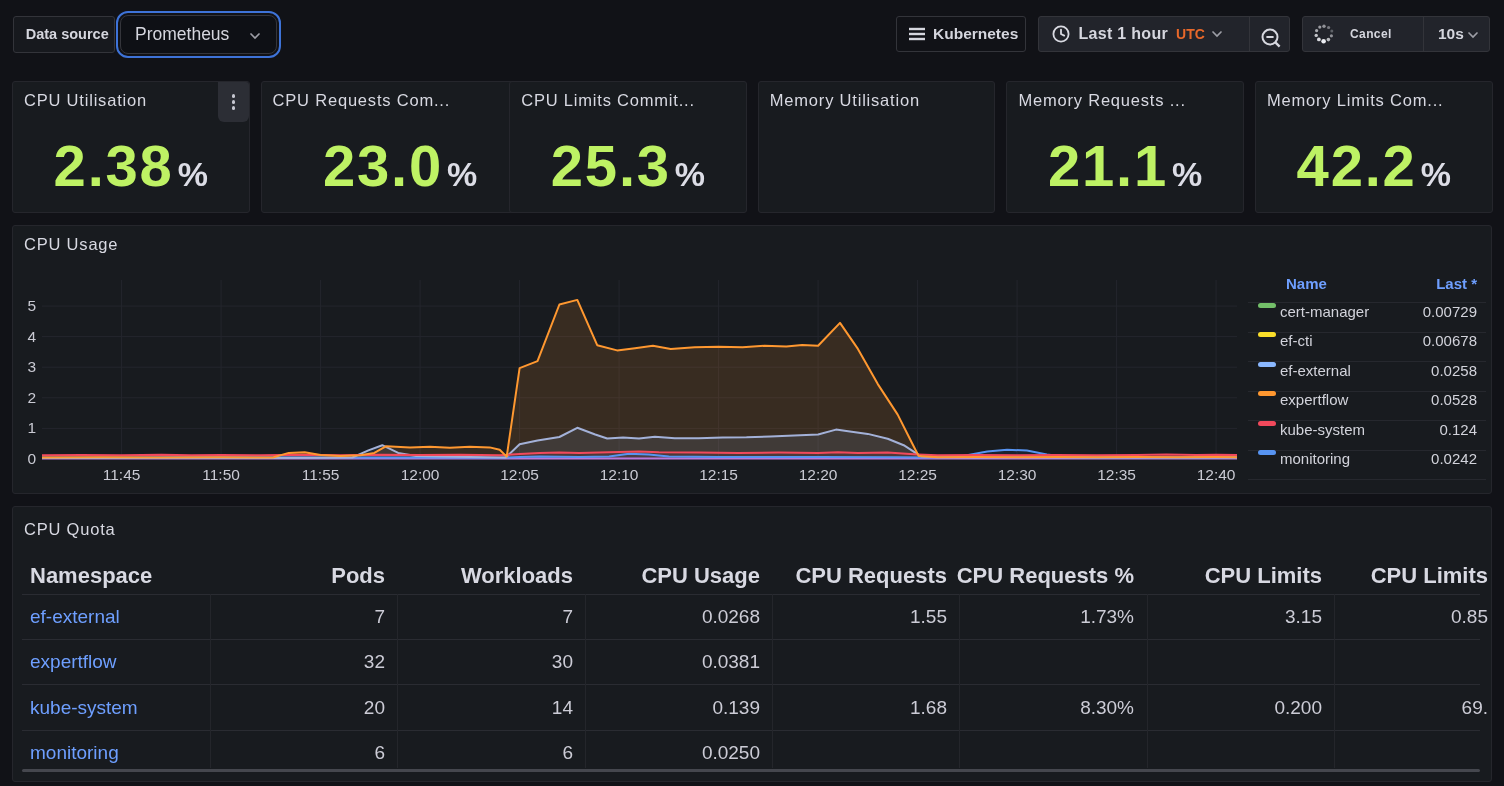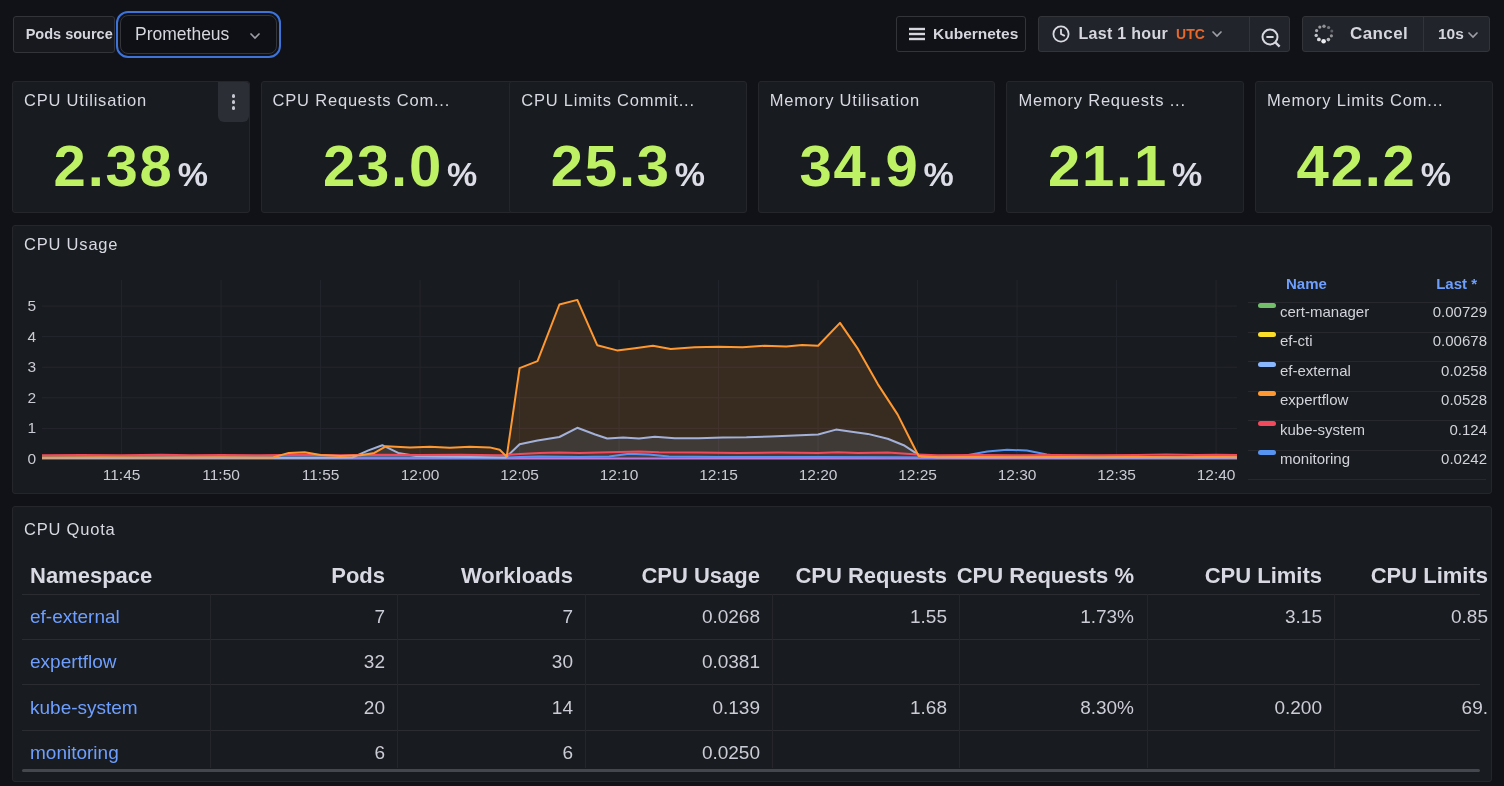--- a/index.html
+++ b/index.html
@@ -14,33 +14,33 @@
 
 .tbtn{position:absolute;top:16px;height:36px;border:1px solid #33343a;border-radius:3px;color:#d5d6de;font-size:15.5px;font-weight:700;display:flex;align-items:center}
 .lite{background:#22242b}
 
 .leghead,.legrow{position:absolute;left:1248px;width:239px;height:29px;display:flex;align-items:flex-start;font-size:15px}
 .lhn{color:#6e9fff;font-weight:700;margin-left:38px}
 .lhv{color:#6e9fff;font-weight:700;margin-left:auto;margin-right:10px}
 .legsep{position:absolute;left:1248px;width:238px;height:1px;background:#26282e}
 .pill{width:18px;height:5px;border-radius:3px;margin-left:10px;flex:none}
 .lgn{color:#d2d3db;margin-left:4px}
-.lgv{color:#d2d3db;margin-left:auto;}
+.lgv{color:#d2d3db;margin-left:auto;margin-right:10px}
 
 .th{position:absolute;font-size:22px;font-weight:700;color:#d8d9e2;transform:translateY(-50%);white-space:nowrap}
 .thr{text-align:right}
 .td{position:absolute;font-size:19px;color:#ccccd6;text-align:right;transform:translateY(-50%);white-space:nowrap}
 .tlink{position:absolute;font-size:19px;color:#6e9fff;transform:translateY(-50%);white-space:nowrap}
 .hsep{position:absolute;left:22px;width:1458px;height:1px;background:#2a2c32}
 .vsep{position:absolute;top:594px;height:174px;width:1px;background:#24262b}
 </style></head>
 <body>
 <div id="app">
 
-<div class="tbtn" style="left:12.7px;top:15.5px;width:102px;height:37.5px;background:#17191e;padding-left:12px;font-size:14.5px">Pods source</div>
+<div class="tbtn" style="left:12.7px;top:15.5px;width:102px;height:37.5px;background:#17191e;padding-left:12px;font-size:14.5px">Data source</div>
 <div class="tbtn" style="left:120px;top:14.5px;width:157px;height:39px;background:#0e1015;border-color:#34353b;outline:2.5px solid #3e73d8;outline-offset:2px;border-radius:8px;padding-left:14px;font-size:17.5px;font-weight:500">Prometheus
   <svg width="12" height="12" viewBox="0 0 12 12" style="position:absolute;right:15px;top:14px">
         <path d="M2 4 L6 8 L10 4" fill="none" stroke="#9d9ea6" stroke-width="1.7" stroke-linecap="round"></path>
       </svg>
 </div>
 <div class="tbtn" style="left:896px;width:130px">
   <svg width="16" height="14" viewBox="0 0 16 14" style="margin-left:12px">
         <g stroke="#d5d6de" stroke-width="2.4">
           <line x1="0" y1="2" x2="16" y2="2"></line>
           <line x1="0" y1="7" x2="16" y2="7"></line>
@@ -74,21 +74,21 @@
           <circle cx="18.8" cy="8" r="1.5" opacity=".3"></circle>
           <circle cx="18.4" cy="12.8" r="1.6" opacity=".55"></circle>
           <circle cx="15.4" cy="16.6" r="1.8" opacity=".75"></circle>
           <circle cx="10.6" cy="18.2" r="2.3" opacity="1"></circle>
           <circle cx="5.9" cy="16.4" r="1.9" opacity=".9"></circle>
           <circle cx="3.2" cy="12.4" r="1.7" opacity=".8"></circle>
           <circle cx="3.6" cy="7.6" r="1.6" opacity=".68"></circle>
           <circle cx="6.8" cy="4.1" r="1.6" opacity=".6"></circle>
         </g>
   </svg>
-  <span style="margin-left:15px;font-size:17px;letter-spacing:0.4px">Cancel</span>
+  <span style="margin-left:15px;font-size:12px;letter-spacing:0.4px">Cancel</span>
   <div style="position:absolute;left:120px;top:0;width:1px;height:34px;background:#33343a"></div>
   <span style="position:absolute;left:135px">10s</span>
   <svg width="12" height="12" viewBox="0 0 12 12" style="position:absolute;right:10px;top:12px">
         <path d="M2 4 L6 8 L10 4" fill="none" stroke="#9d9ea6" stroke-width="1.7" stroke-linecap="round"></path>
       </svg>
 </div>
 
 <div class="panel" style="left:12px;top:81px;width:237.5px;height:131.5px">
       <div class="dotmenu">
         <div class="dot"></div>
@@ -101,21 +101,20 @@
 <div class="panel" style="left:260.6px;top:81px;width:279px;height:131.5px">
 <div class="ptitle">CPU Requests Com...</div>
 <div class="statline"><span class="statval">23.0</span><span class="statpct">%</span></div>
 </div>
 <div class="panel" style="left:509.2px;top:81px;width:237.5px;height:131.5px">
 <div class="ptitle">CPU Limits Commit...</div>
 <div class="statline"><span class="statval">25.3</span><span class="statpct">%</span></div>
 </div>
 <div class="panel" style="left:757.8px;top:81px;width:237.5px;height:131.5px">
 <div class="ptitle">Memory Utilisation</div>
-<div class="statline"><span class="statval">34.9</span><span class="statpct">%</span></div>
 </div>
 <div class="panel" style="left:1006.4px;top:81px;width:237.5px;height:131.5px">
 <div class="ptitle">Memory Requests ...</div>
 <div class="statline"><span class="statval">21.1</span><span class="statpct">%</span></div>
 </div>
 <div class="panel" style="left:1255.0px;top:81px;width:237.5px;height:131.5px">
 <div class="ptitle">Memory Limits Com...</div>
 <div class="statline"><span class="statval">42.2</span><span class="statpct">%</span></div>
 </div>
 

